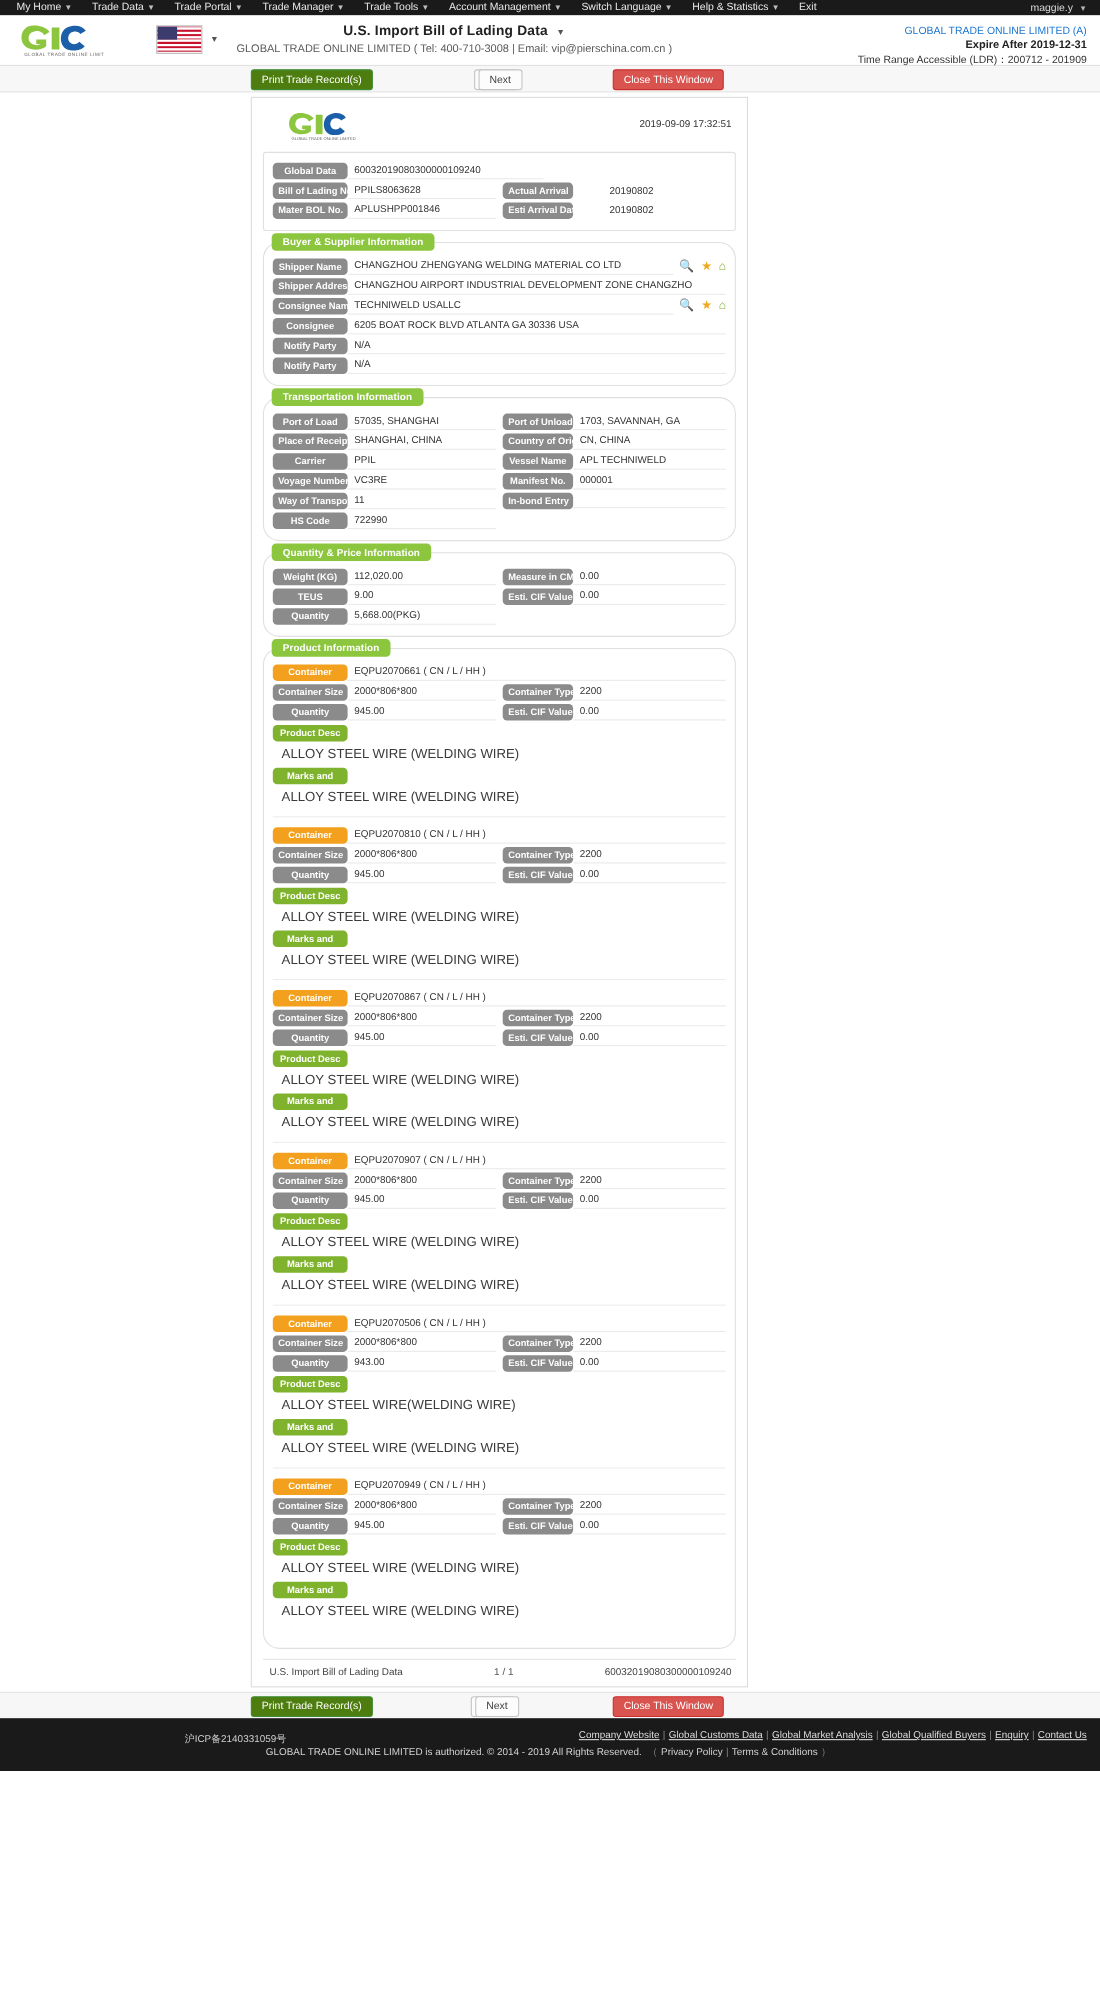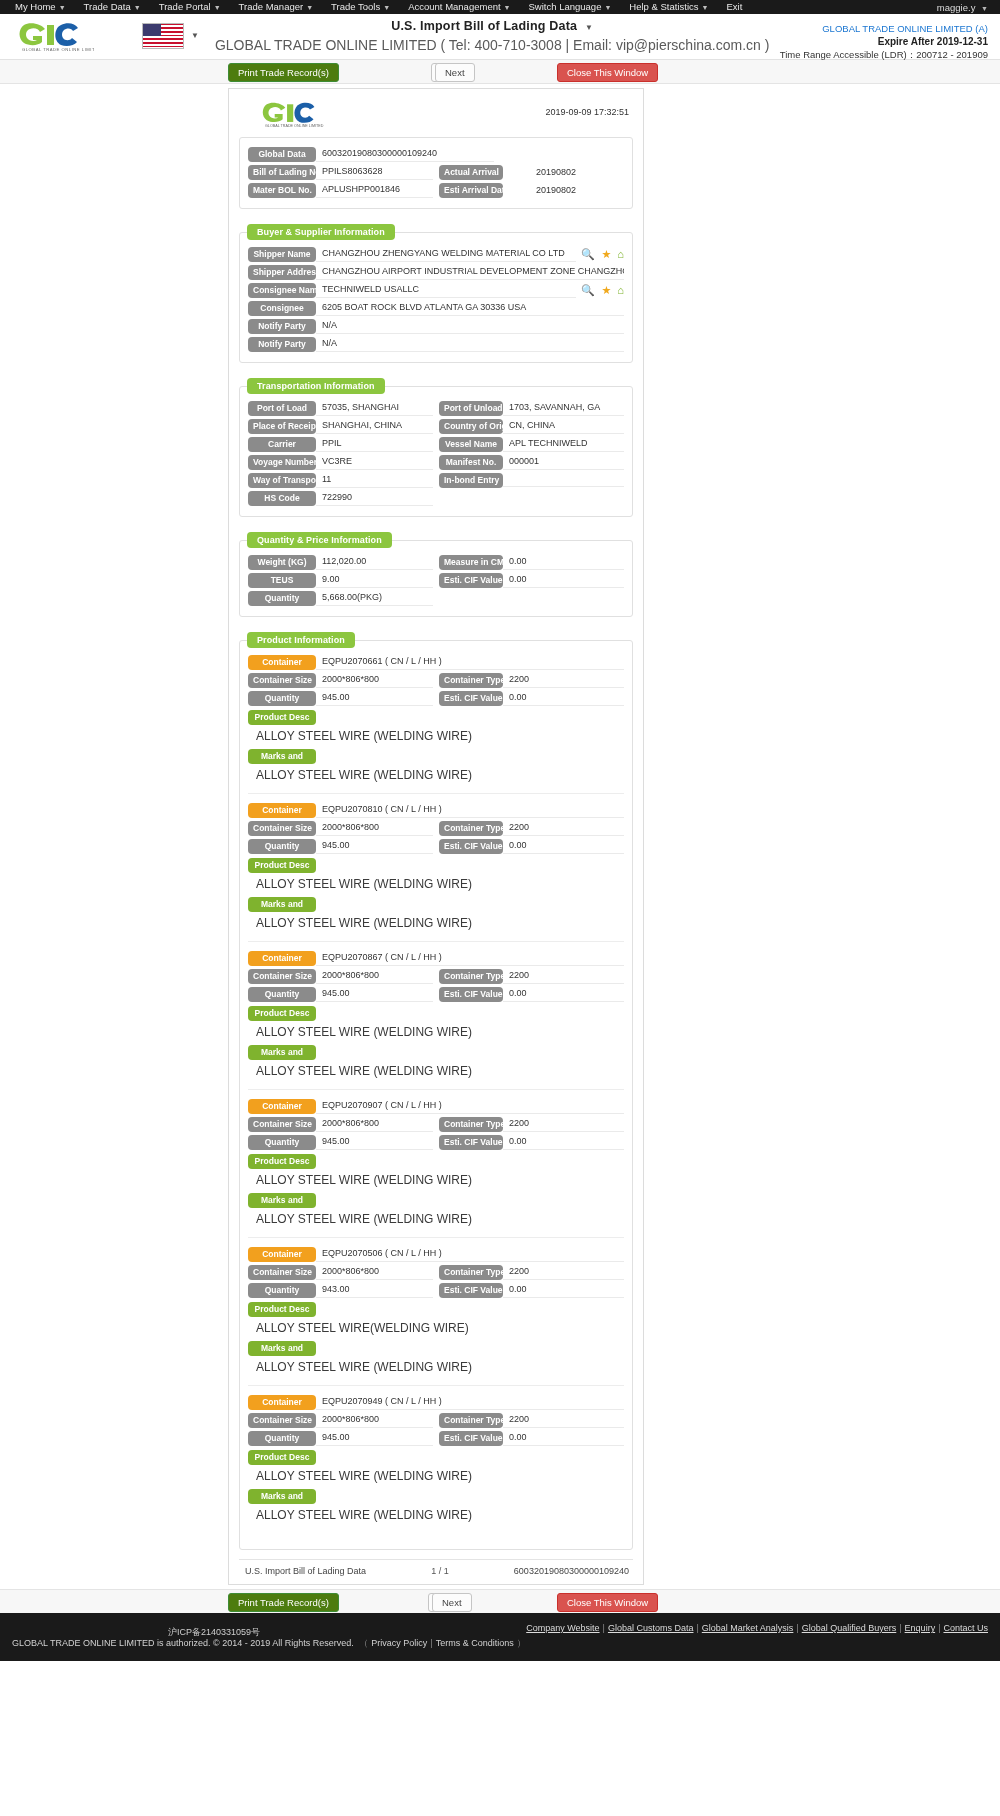--- a/index.html
+++ b/index.html
@@ -59,21 +59,21 @@
   .flag .canton {
     position:absolute; left:0; top:0; width:46%; height:53.8%;
     background:#3c3b6e;
   }
   .flagcaret { margin-left:7px; font-size:8px; color:#555; }
   .title-block { margin-left:16px; }
   .title-main {
     font-size:12.5px; font-weight:bold; color:#222; letter-spacing:.2px;text-align:center;
   }
   .title-main .cd { font-size:8px; color:#555; font-weight:normal; margin-left:4px;}
-  .title-sub { font-size:14px; color:#5a5a5a; margin-top:4px; }
+  .title-sub { font-size:10px; color:#5a5a5a; margin-top:4px; }
   .header-right {
     position:absolute; right:12px; top:8px; text-align:right; line-height:13px;
   }
   .hr-line1 { color:#1b76d1; font-size:9.5px; }
   .hr-line2 { color:#222; font-size:10px; font-weight:bold; }
   .hr-line3 { color:#333; font-size:9.5px; }
 
   
   .btnbar {
     background:#f7f7f7;
@@ -92,41 +92,41 @@
     white-space:nowrap;
   }
   .btn-print { left:228px; background:#4d7c0f; color:#fff; border-color:#3f8c35; }
   .btn-prev  { left:403px; background:#fcfcfc; color:#444; border-color:#c5c5c5;margin-left:28px; }
   .btn-next  { left:435px; background:#fcfcfc; color:#444; border-color:#c5c5c5; }
   .btn-close { left:557px; background:#d9534f; color:#fff; border-color:#c9302c; }
 
   
   .sheet-wrap { background:#fff; padding:4px 0 0 0; }
   .sheet {
-    width:416px;
+    width:452px;
     margin-left:228px;
     background:#fff;
     border:1px solid #dcdcdc;
     padding:8px 10px 6px 10px;
   }
   .sheet-head {
     display:flex; align-items:flex-start; justify-content:space-between;
     padding:2px 4px 6px 22px;
   }
   .sheet-head .ts { font-size:9px; color:#333; padding-top:8px; }
 
   
   .panel {
     border:1px solid #e0e0e0;
     border-radius:3px;
     margin:0 0 9px 0;
     padding:6px 8px 7px 8px;
     position:relative;
   }
-  .panel.with-legend { margin-top:23px; padding-top:11px; }
+  .panel.with-legend { margin-top:10px; padding-top:11px;border-radius:15px; }
   .legend {
     position:absolute; top:-9px; left:7px;
     background:#8cc63f;
     color:#fff;
     font-size:9px;
     font-weight:bold;
     padding:3px 10px;
     border-radius:4px;
     letter-spacing:.1px;
   }
@@ -191,21 +191,21 @@
   .footer {
     background:#1a1a1a;
     color:#dcdcdc;
     padding:8px 12px 10px 12px;
     font-size:9px;
     position:relative;
     min-height:48px;
   }
   .footer .links { text-align:right; line-height:15px;text-decoration:underline; }
   .footer .links a { color:#dcdcdc; text-decoration:none; cursor:pointer; }
-  .footer .copy { text-align:left; line-height:15px; color:#d2d2d2; }
+  .footer .copy { text-align:center; line-height:15px; color:#d2d2d2; }
   .footer .icp {
     position:absolute; left:168px; bottom:22px; color:#cfcfcf; font-size:9px;
   }
   .sep { color:#888; padding:0 3px; }
 </style>
 </head>
 <body>
 
 <div class="topnav">
   <div id="nav-items" style="display:flex;align-items:center;">

